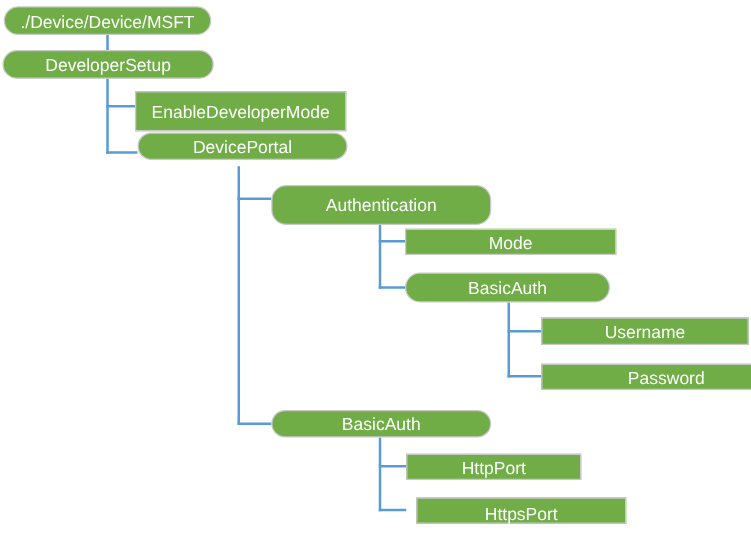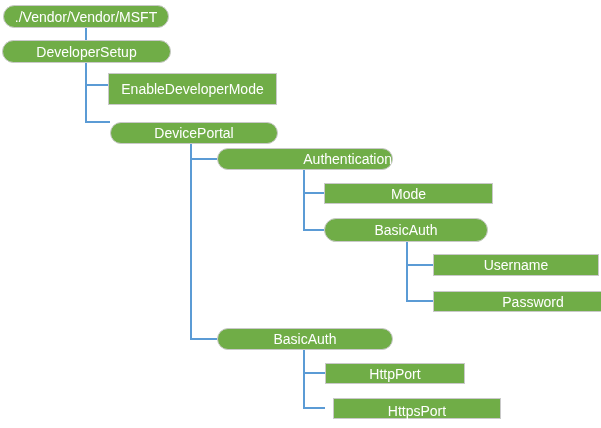--- a/index.html
+++ b/index.html
@@ -53,32 +53,32 @@
     <div class="connector" style="left: 303px; top: 170px; width: 2px; height: 61px;"></div>
     <div class="connector" style="left: 303px; top: 192px; width: 21px; height: 2px;"></div>
     <div class="connector" style="left: 303px; top: 229px; width: 21px; height: 2px;"></div>
     <div class="connector" style="left: 406px; top: 242px; width: 2px; height: 60px;"></div>
     <div class="connector" style="left: 406px; top: 264px; width: 27px; height: 2px;"></div>
     <div class="connector" style="left: 406px; top: 300px; width: 27px; height: 2px;"></div>
     <div class="connector" style="left: 303px; top: 350px; width: 2px; height: 59px;"></div>
     <div class="connector" style="left: 303px; top: 372px; width: 22px; height: 2px;"></div>
     <div class="connector" style="left: 303px; top: 407px; width: 22px; height: 2px;"></div>
     <div class="node rounded" style="left: 3px; top: 5px; width: 166px; height: 23px;">
-      <span>./Vendor/Vendor/MSFT</span>
+      <span>./Device/Device/MSFT</span>
     </div>
     <div class="node rounded" style="left: 2px; top: 40px; width: 169px; height: 23px;">
       <span>DeveloperSetup</span>
     </div>
     <div class="node rect" style="left: 108px; top: 73px; width: 169px; height: 32px;">
       <span>EnableDeveloperMode</span>
     </div>
-    <div class="node rounded" style="left: 110px; top: 122px; width: 168px; height: 22px;">
+    <div class="node rounded" style="left: 110px; top: 106px; width: 168px; height: 22px;">
       <span>DevicePortal</span>
     </div>
-    <div class="node rounded" style="left: 217px; top: 148px; width: 176px; height: 22px; justify-content: flex-end;">
+    <div class="node rounded" style="left: 217px; top: 148px; width: 176px; height: 32px;">
       <span>Authentication</span>
     </div>
     <div class="node rect" style="left: 324px; top: 183px; width: 169px; height: 21px;">
       <span>Mode</span>
     </div>
     <div class="node rounded" style="left: 324px; top: 218px; width: 164px; height: 24px;">
       <span>BasicAuth</span>
     </div>
     <div class="node rect" style="left: 433px; top: 254px; width: 166px; height: 22px;">
       <span>Username</span>

